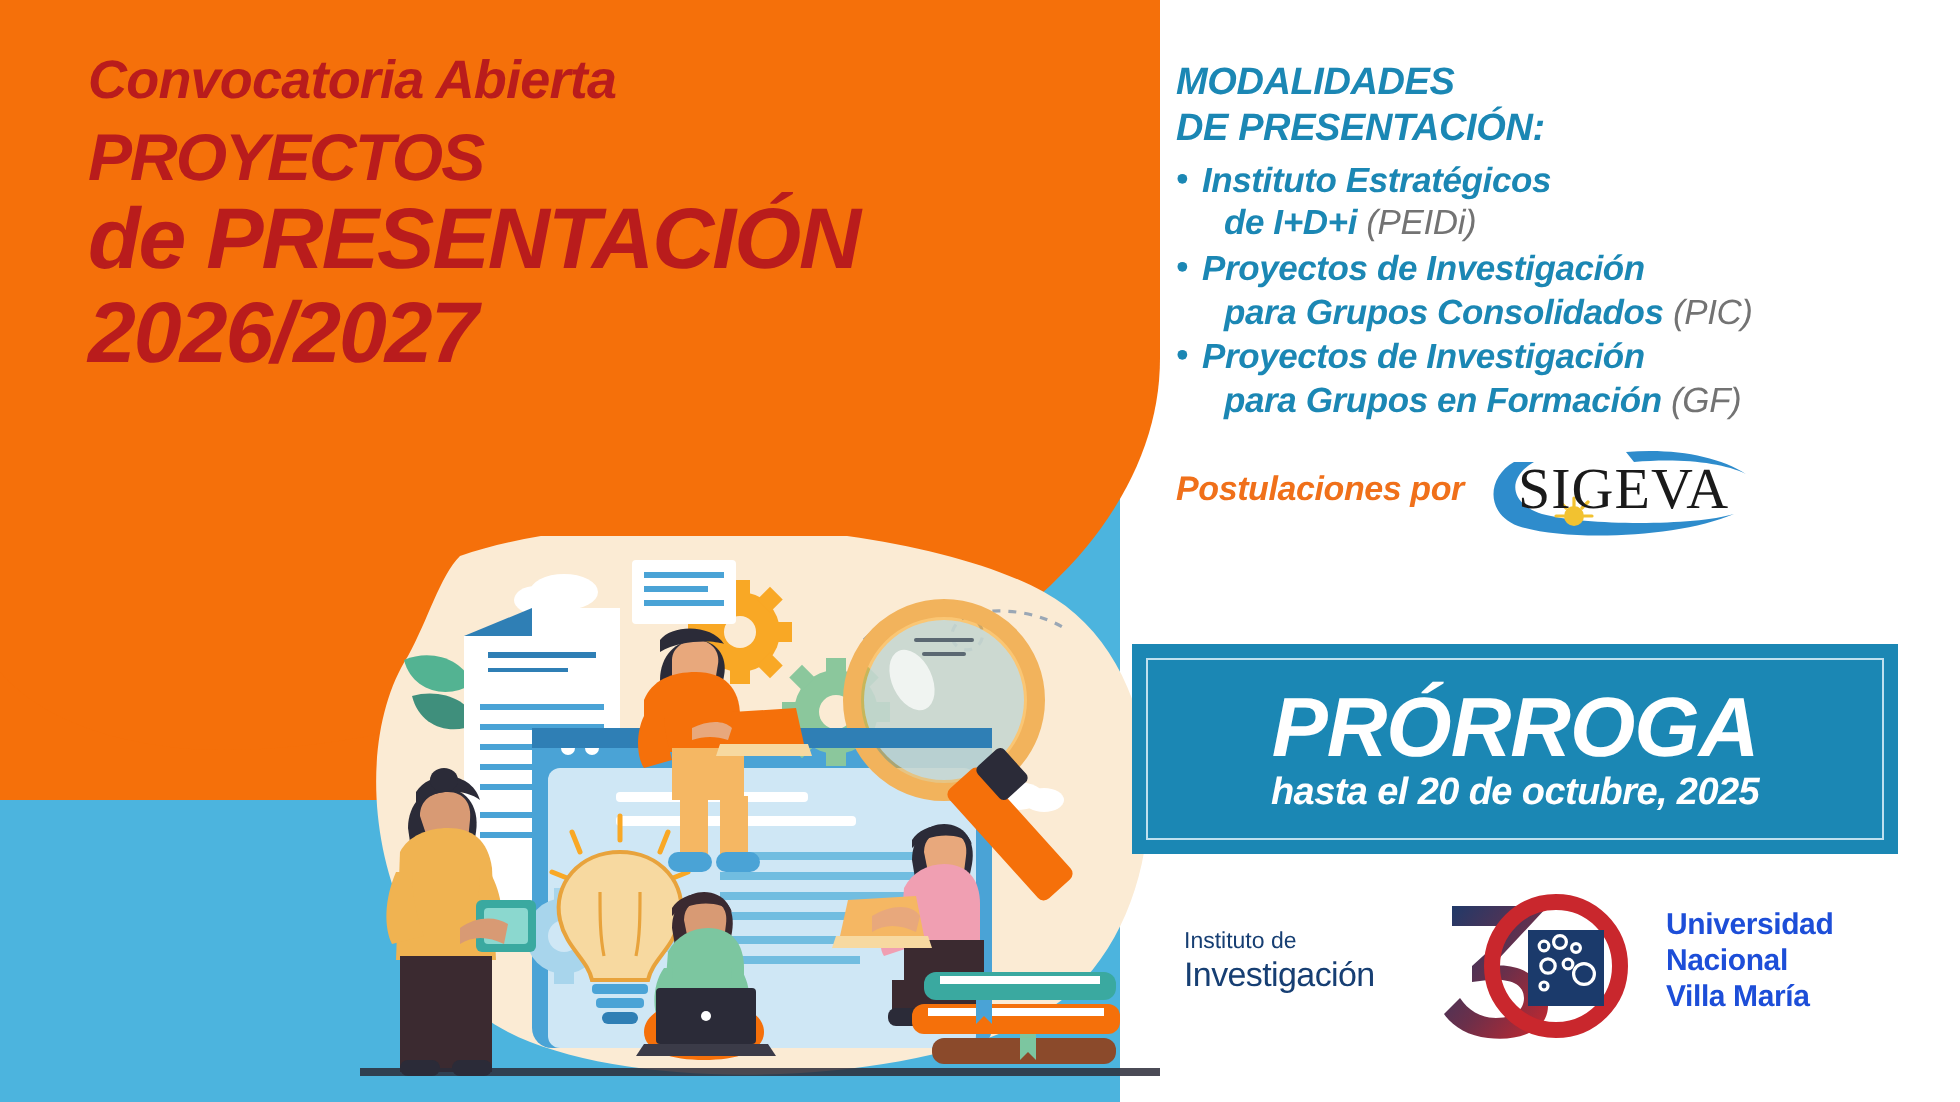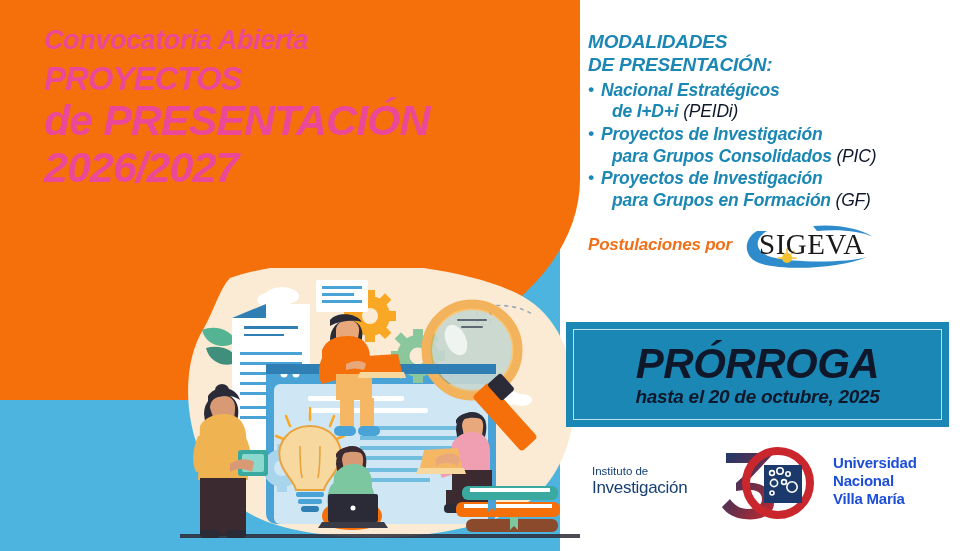--- a/index.html
+++ b/index.html
@@ -59,21 +59,21 @@
     right:0; top:0;
     width:420px; height:551px;
     background:#ffffff;
   }
 
   
   .headline{
     position:absolute;
     left:44px; top:26px;
     width:480px;
-    color:#ec4899;
+    color:#b91c1c;
     z-index:6;
   }
   .kicker{
     font-size:27px;
     font-weight:bold;
     font-style:italic;
     letter-spacing:-0.4px;
     line-height:1.1;
     margin:0 0 6px 0;
   }
@@ -126,21 +126,21 @@
     margin:0 0 1px 0;
     padding-left:13px;
   }
   .mod-item::before{
     content:"\2022";
     position:absolute;
     left:0; top:-1px;
     font-size:17px;
   }
   .mod-l2{display:block; padding-left:11px;}
-  .abbr{font-weight:normal; font-style:italic; color:#0f172a;text-align:right;}
+  .abbr{font-weight:normal; font-style:italic; color:#737373;text-align:right;}
   .post-row{
     margin-top:9px;
     display:flex;
     align-items:center;
     gap:9px;
   }
   .post-label{
     font-size:17px;
     font-weight:bold;
     font-style:italic;
@@ -163,21 +163,21 @@
     padding:7px;
   }
   .prorroga-inner{
     width:100%;height:100%;
     border:1.5px solid #bfe0ef;
     box-sizing:border-box;
     display:flex;
     flex-direction:column;
     align-items:center;
     justify-content:center;
-    color:#0f172a;
+    color:#ffffff;
   }
   .prorroga-title{
     font-size:42px;
     font-weight:bold;
     font-style:italic;
     letter-spacing:-0.5px;
     line-height:1;
     margin:0 0 2px 0;
   }
   .prorroga-sub{
@@ -473,21 +473,21 @@
     <p class="title-3">2026/2027</p>
   </div>
 
   <div class="modalities">
     <div class="mod-head">
       <span>MODALIDADES</span>
       <span>DE PRESENTACIÓN:</span>
     </div>
     <ul class="mod-list">
       <li class="mod-item">
-        <span>Nacional Estratégicos</span>
+        <span>Instituto Estratégicos</span>
         <span class="mod-l2"><span>de I+D+i</span> <span class="abbr">(PEIDi)</span></span>
       </li>
       <li class="mod-item">
         <span>Proyectos de Investigación</span>
         <span class="mod-l2"><span>para Grupos Consolidados</span> <span class="abbr">(PIC)</span></span>
       </li>
       <li class="mod-item">
         <span>Proyectos de Investigación</span>
         <span class="mod-l2"><span>para Grupos en Formación</span> <span class="abbr">(GF)</span></span>
       </li>

